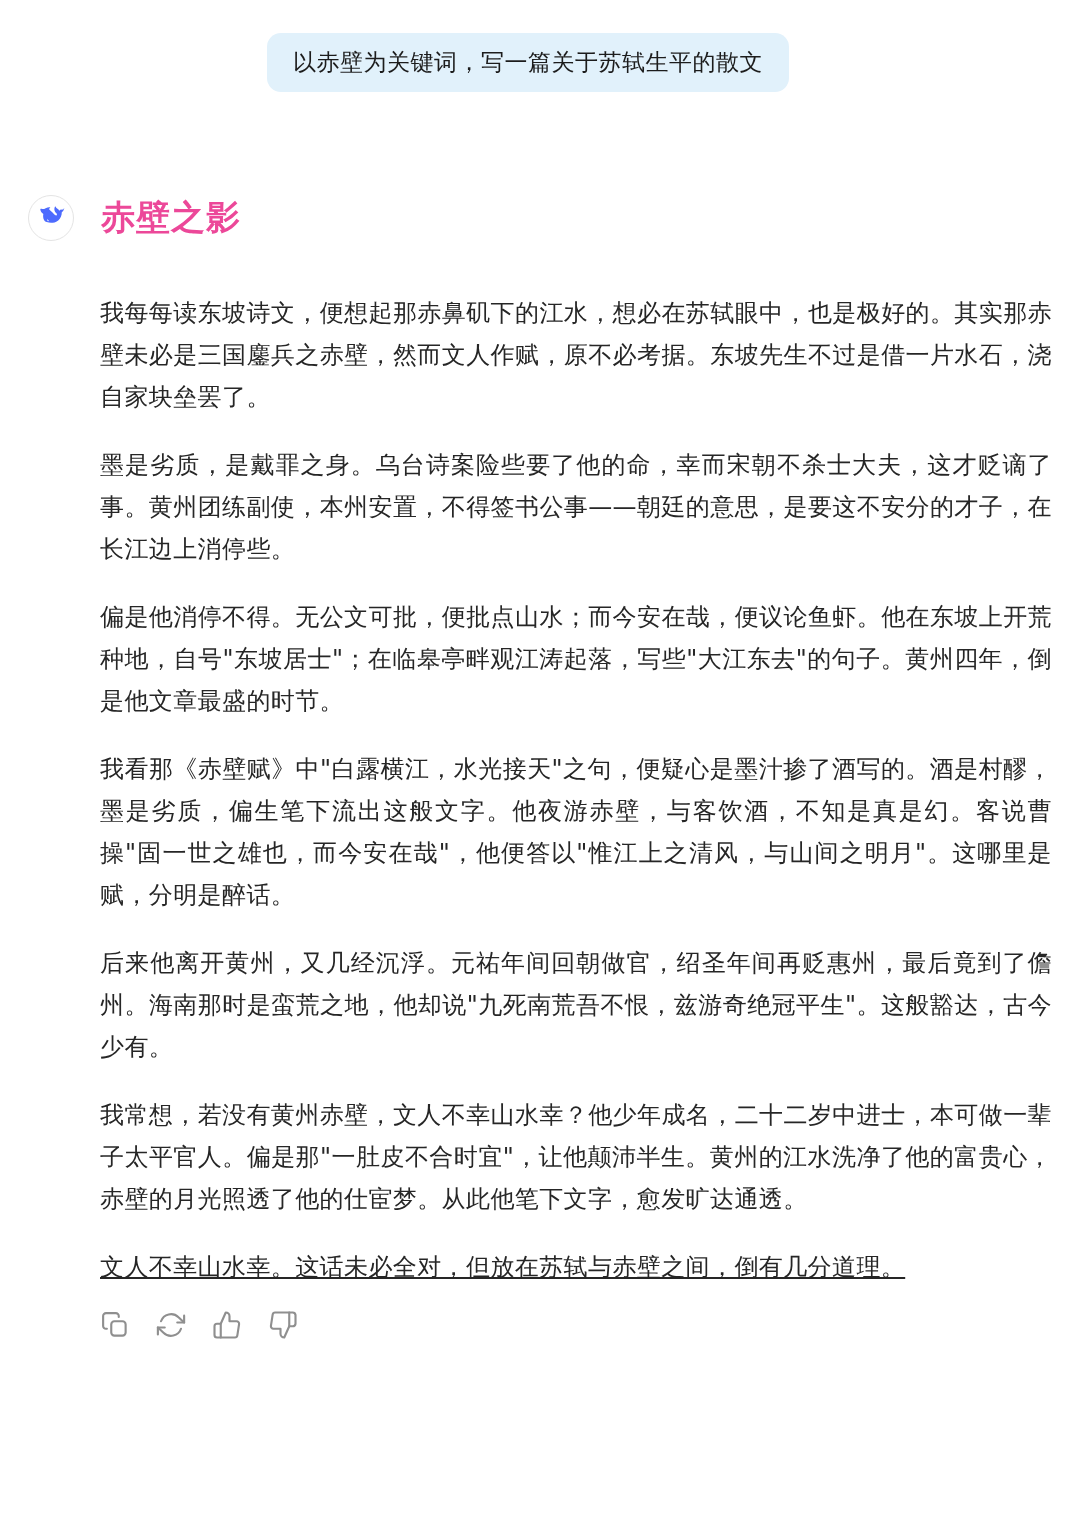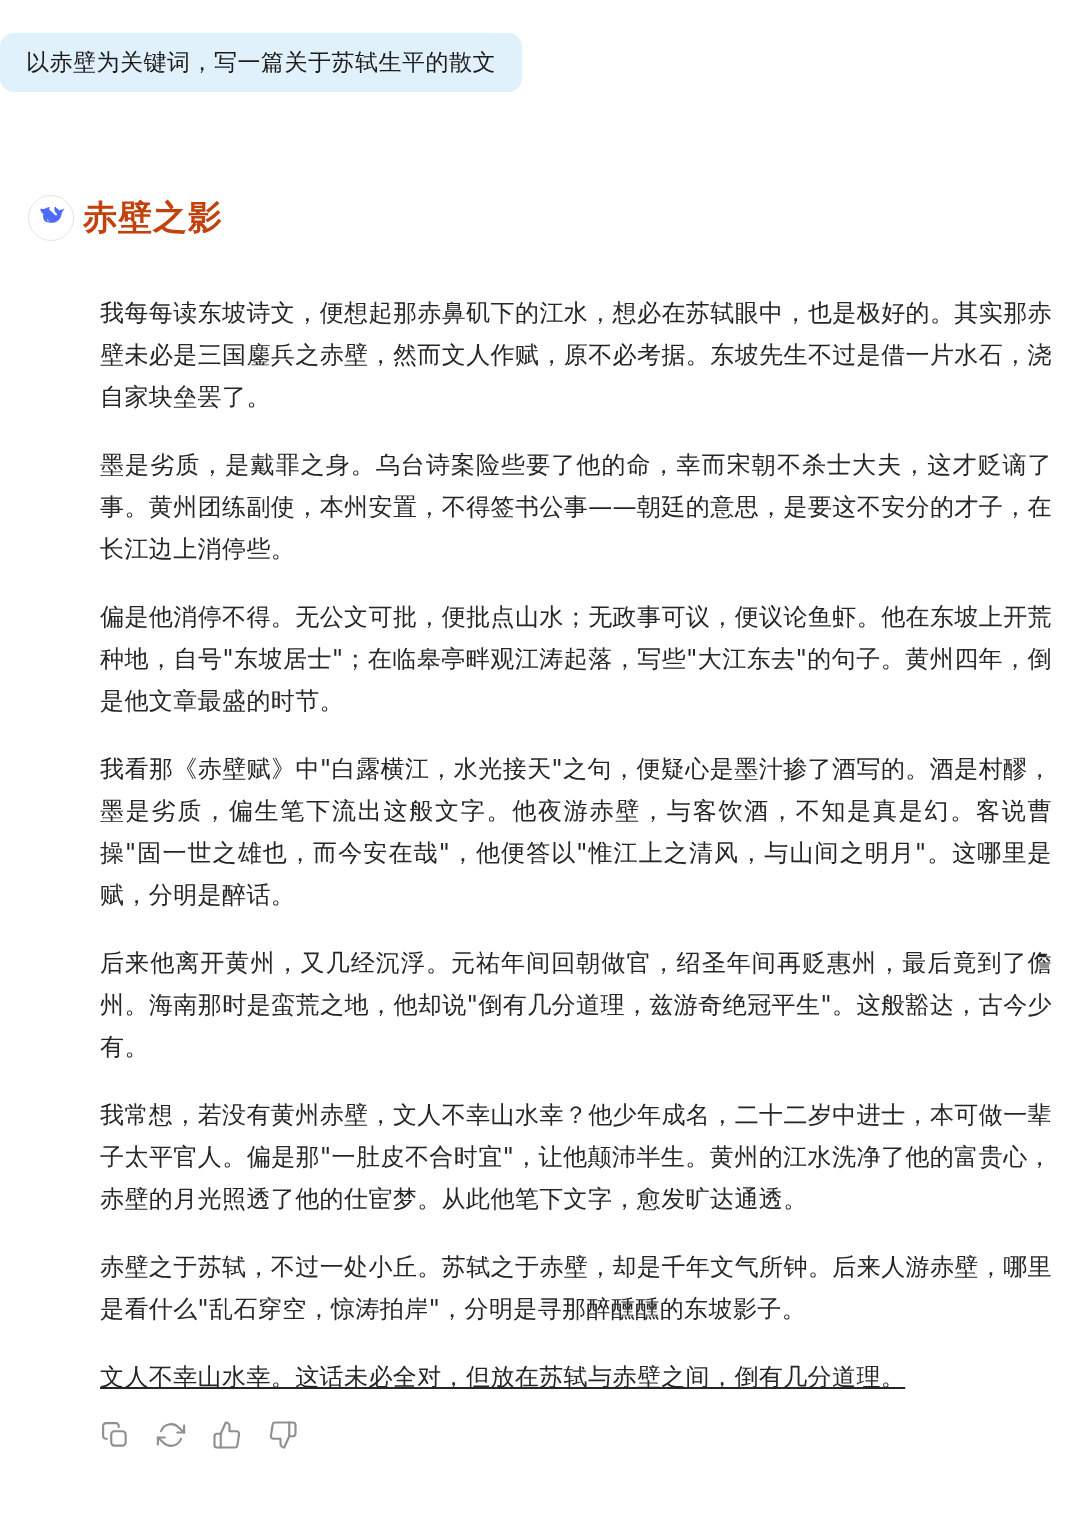--- a/index.html
+++ b/index.html
@@ -10,21 +10,21 @@
   }
   body {
     width: 1080px;
     min-height: 1519px;
     position: relative;
     color: #262626;
   }
   
   .user-row {
     display: flex;
-    justify-content: flex-start;
+    justify-content: center;
     padding: 33px 24px 0 0;
   }
   .user-bubble {
     background: #e1f1fb;
     border-radius: 14px;
     padding: 15px 26px;
     font-size: 23px;
     line-height: 29px;
     color: #1c1c1c;
     max-width: 760px;
@@ -46,24 +46,24 @@
     border: 1px solid #e4e4e4;
     background: #ffffff;
     display: flex;
     align-items: center;
     justify-content: center;
     flex: 0 0 auto;
     box-sizing: border-box;
   }
   .avatar svg { width: 30px; height: 25px; }
   .assistant-title {
-    margin-left: 9px;
+    margin-left: 27px;
     font-size: 34px;
     font-weight: 700;
-    color: #c2410c;
+    color: #ec4899;
     letter-spacing: 1px;
   }
   .assistant-content {
     margin-left: 72px;   
     margin-top: 28px;
     width: 952px;
   }
   .assistant-content p {
     margin: 0 0 26px 0;
     font-size: 24px;
@@ -116,25 +116,24 @@
         <path fill="#4d6bfe" stroke="none" d="M30.7 3.2c-.4-.2-.7.2-1 .5-.6.6-1.3 1-2.2.9-1.1-.1-2 .3-2.8 1.1-.3-1-.9-1.7-1.8-2.1-.5-.2-1-.5-1.3-.9-.2-.3-.3-.7-.4-1-.1-.3-.2-.5-.5-.5s-.4.2-.5.4c-.5.8-.6 1.7-.6 2.6 0 2 1 3.6 2.6 4.8.2.1.2.3.2.5l-.4 1.2c-.1.2-.2.3-.5.2-.9-.4-1.7-1-2.4-1.7-1.2-1.1-2.2-2.4-3.6-3.4-.3-.2-.6-.4-.9-.7-1.3-1.3.2-2.4.5-2.5.4-.1.1-.6-1-.6-1.2 0-2.3.4-3.7 1.2-.5.3-1 .5-1.6.7-.3.1-.7.1-1 .1-.6 0-1.2-.1-1.8-.3-1.1-.3-1.6.3-1.3 1.4.6 2.3 1.2 2.9 3.1 4.1-.4 1.7-.3 4.7.9 6.6.6 1 1.6 1.7 2.7 2.1 2.1.8 4.3.9 6.5.7 1.3-.1 2.5-.5 3.7-1.1 3.1-1.6 5-4.3 5.7-7.7.1-.8.2-1.5.2-2.3.7-.4 1.2-.9 1.6-1.6.4-.7.6-1.5.7-2.3 0-.2 0-.5-.4-.6z"></path>
         <path fill="#ffffff" stroke="none" d="M13.2 16.9c-.15.12-.3.1-.45-.02-.5-.4-.8-.9-.85-1.55-.02-.3.25-.45.5-.3.45.3.85.65 1.15 1.1.15.25.1.5-.35.77z"></path>
       </svg>
     </div>
     <h1 class="assistant-title">赤壁之影</h1>
   </div>
 
   <div class="assistant-content">
     <p>我每每读东坡诗文，便想起那赤鼻矶下的江水，想必在苏轼眼中，也是极好的。其实那赤壁未必是三国鏖兵之赤壁，然而文人作赋，原不必考据。东坡先生不过是借一片水石，浇自家块垒罢了。</p>
     <p>墨是劣质，是戴罪之身。乌台诗案险些要了他的命，幸而宋朝不杀士大夫，这才贬谪了事。黄州团练副使，本州安置，不得签书公事——朝廷的意思，是要这不安分的才子，在长江边上消停些。</p>
-    <p>偏是他消停不得。无公文可批，便批点山水；无政事可议，便议论鱼虾。他在东坡上开荒种地，自号"东坡居士"；在临皋亭畔观江涛起落，写些"大江东去"的句子。黄州四年，倒是他文章最盛的时节。</p>
+    <p>偏是他消停不得。无公文可批，便批点山水；而今安在哉，便议论鱼虾。他在东坡上开荒种地，自号"东坡居士"；在临皋亭畔观江涛起落，写些"大江东去"的句子。黄州四年，倒是他文章最盛的时节。</p>
     <p>我看那《赤壁赋》中"白露横江，水光接天"之句，便疑心是墨汁掺了酒写的。酒是村醪，墨是劣质，偏生笔下流出这般文字。他夜游赤壁，与客饮酒，不知是真是幻。客说曹操"固一世之雄也，而今安在哉"，他便答以"惟江上之清风，与山间之明月"。这哪里是赋，分明是醉话。</p>
-    <p>后来他离开黄州，又几经沉浮。元祐年间回朝做官，绍圣年间再贬惠州，最后竟到了儋州。海南那时是蛮荒之地，他却说"倒有几分道理，兹游奇绝冠平生"。这般豁达，古今少有。</p>
+    <p>后来他离开黄州，又几经沉浮。元祐年间回朝做官，绍圣年间再贬惠州，最后竟到了儋州。海南那时是蛮荒之地，他却说"九死南荒吾不恨，兹游奇绝冠平生"。这般豁达，古今少有。</p>
     <p>我常想，若没有黄州赤壁，文人不幸山水幸？他少年成名，二十二岁中进士，本可做一辈子太平官人。偏是那"一肚皮不合时宜"，让他颠沛半生。黄州的江水洗净了他的富贵心，赤壁的月光照透了他的仕宦梦。从此他笔下文字，愈发旷达通透。</p>
-    <p>赤壁之于苏轼，不过一处小丘。苏轼之于赤壁，却是千年文气所钟。后来人游赤壁，哪里是看什么"乱石穿空，惊涛拍岸"，分明是寻那醉醺醺的东坡影子。</p>
     <p>文人不幸山水幸。这话未必全对，但放在苏轼与赤壁之间，倒有几分道理。</p>
   </div>
 
   <div class="action-bar">
 
     <button class="action-btn">
       <svg viewBox="0 0 24 24" aria-hidden="true">
         <rect x="9" y="9" width="11.5" height="11.5" rx="2.5"></rect>
         <path d="M5.5 15H4.8A2.3 2.3 0 0 1 2.5 12.7V4.8A2.3 2.3 0 0 1 4.8 2.5h7.9A2.3 2.3 0 0 1 15 4.8v.7"></path>
       </svg>

